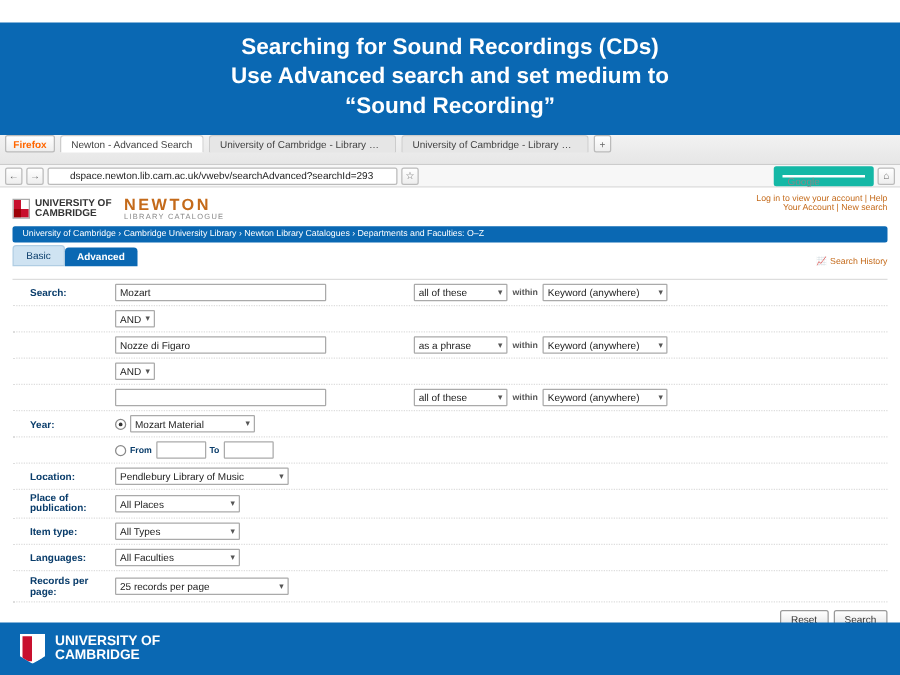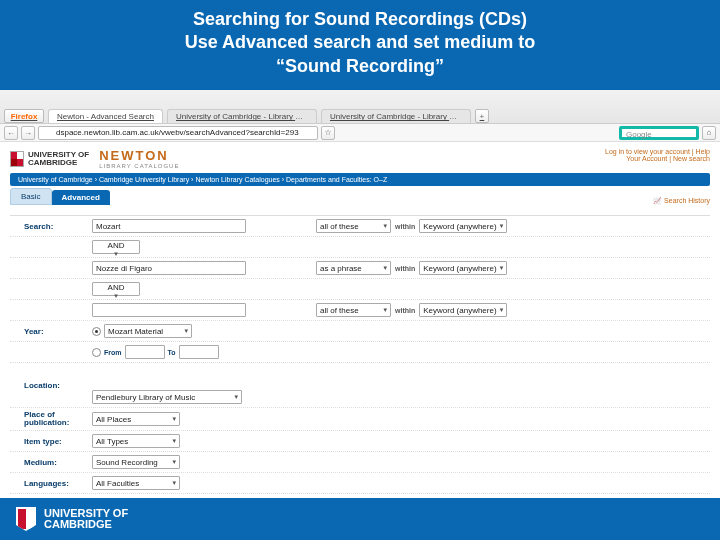--- a/index.html
+++ b/index.html
@@ -1,49 +1,49 @@
 <!DOCTYPE html>
 <html><head>
 <meta charset="utf-8">
 <style>
   * { box-sizing: border-box; margin: 0; padding: 0; }
   body { width: 720px; height: 540px; font-family: Arial, sans-serif; font-size: 9px; background: #fff; overflow: hidden; }
-  .slide-header { background: #0a68b3; color: #fff; text-align: center; padding: 8px 10px 12px; font-weight: bold; font-size: 18px; line-height: 1.3; }
-  .browser-chrome { background: linear-gradient(#f2f2f2,#e6e6e6); border-bottom: 1px solid #ccc; height: 34px; display: flex; align-items: flex-end; font-size: 8px; padding: 0 4px; gap: 4px; color: #444; text-decoration: underline; }
+  .slide-header { background: #0a68b3; color: #fff; text-align: center; padding: 8px 10px 12px; font-weight: bold; font-size: 18px; line-height: 1.3; margin-top: 18px; }
+  .browser-chrome { background: linear-gradient(#f2f2f2,#e6e6e6); border-bottom: 1px solid #ccc; height: 24px; display: flex; align-items: flex-start; font-size: 8px; padding: 0 4px; gap: 4px; color: #444; }
   .browser-tab { background: #fff; border: 1px solid #ccc; border-bottom: none; border-radius: 3px 3px 0 0; padding: 2px 8px; font-size: 8px; max-width: 150px; overflow: hidden; white-space: nowrap; text-overflow: ellipsis; }
   .browser-tab.inactive { background: #e6e6e6; }
   .addr-bar { background: #f7f7f7; border-bottom: 1px solid #ddd; height: 18px; display: flex; align-items: center; padding: 0 4px; gap: 3px; font-size: 8px; }
   .nav-btn { width: 14px; height: 14px; border: 1px solid #bbb; border-radius: 2px; background: linear-gradient(#fff,#eee); display: flex; align-items: center; justify-content: center; color: #666; font-size: 8px; }
   .addr-input { flex: 1; border: 1px solid #bbb; border-radius: 2px; padding: 1px 17px; background: #fff; font-size: 8px; color: #222; height: 14px; max-width: 280px;}
-  .search-box { width: 80px; border: 3px solid #14b8a6; border-radius: 2px; padding: 1px 4px; background: #fff; font-size: 8px; color: #888; height: 14px; }
+  .search-box { width: 80px; border: 7px solid #14b8a6; border-radius: 2px; padding: 1px 4px; background: #fff; font-size: 8px; color: #888; height: 14px; }
   .page { padding: 6px 10px; font-size: 8px; color: #333; }
   .logos { display: flex; align-items: center; gap: 10px; margin-bottom: 4px; position: relative; }
   .camb-logo { display: flex; align-items: center; gap: 4px; }
   .shield { width: 14px; height: 16px; background: linear-gradient(90deg,#c8102e 50%,#fff 50%),linear-gradient(#fff 50%,#c8102e 50%); background-blend-mode: multiply; border:1px solid #aaa; }
   .camb-text { font-size: 8px; color: #333; font-weight: bold; line-height: 1; }
   .newton-text { font-size: 13px; color: #c46a1a; font-weight: bold; letter-spacing: 2px; }
   .newton-sub { font-size: 6px; color: #888; letter-spacing: 1px; }
   .top-links { position: absolute; right: 0; top: 0; font-size: 7px; color: #c46a1a; text-align: right; }
   .top-links a { color: #c46a1a; text-decoration: none; }
   .breadcrumb { background: #0a68b3; color: #fff; padding: 3px 8px; font-size: 7px; border-radius: 2px; margin-bottom: 2px; }
   .page-title { background: #eef5fb; color: #0a3d6b; font-weight: bold; font-size: 10px; padding: 4px 8px; border-radius: 2px; margin-bottom: 4px; }
   .tabs { display: flex; gap: 0; margin-bottom: 10px; align-items: flex-end; }
   .tab { padding: 3px 10px; font-size: 8px; border-radius: 3px 3px 0 0; cursor: pointer; }
   .tab.inactive { background: #cfe3f2; color: #0a3d6b; border: 1px solid #b0cde3; }
   .tab.active { background: #0a68b3; color: #fff; font-weight: bold; }
   .search-history { margin-left: auto; font-size: 7px; color: #c46a1a; }
   .form { border-top: 1px solid #ddd; }
   .row { display: flex; align-items: center; padding: 3px 0; border-bottom: 1px dotted #ddd; }
   .label { width: 70px; color: #0a3d6b; font-weight: bold; font-size: 8px; padding-left: 2px; margin-left: 12px; }
   .field { border: 1px solid #aaa; background: #fff; height: 14px; font-size: 8px; padding: 0 3px; color: #222; display: flex; align-items: center; border-radius: 1px; }
-  .textin { width: 154px; }
+  .textin { width: 169px; }
   .sel { width: 75px; justify-content: space-between; }
-  .sel.wide { width: 88px; }
-  .sel.xwide { width: 150px; margin-top: 24px; }
-  .sel.sm { width: 48px; flex-direction: column; }
+  .sel.wide { width: 100px; }
+  .sel.xwide { width: 139px; }
+  .sel.sm { width: 32px; }
   .caret { color: #555; font-size: 7px; }
   .within { margin: 0 4px; font-size: 7px; color: #555; font-weight: bold; }
   .radio { width: 9px; height: 9px; border: 1px solid #888; border-radius: 50%; display: inline-block; margin-right: 3px; background: #fff; vertical-align: middle; position: relative; }
   .radio.checked::after { content:''; position:absolute; inset:2px; background:#333; border-radius:50%; }
   .year-in { width: 40px; }
   .btns { display: flex; justify-content: flex-end; gap: 4px; padding: 6px 0; }
   .btn { border: 1px solid #999; background: linear-gradient(#fff,#e4e4e4); padding: 2px 8px; font-size: 8px; border-radius: 2px; cursor: pointer; }
   .footer { position: absolute; bottom: 0; left: 0; right: 0; background: #0a68b3; height: 42px; display: flex; align-items: center; padding: 0 16px; }
   .footer .shield2 { width: 20px; height: 24px; background: #fff; clip-path: polygon(0 0,100% 0,100% 75%,50% 100%,0 75%); margin-right: 8px; position: relative; }
   .footer .shield2::after { content:''; position:absolute; inset:2px; background: linear-gradient(90deg,#c8102e 50%,#fff 50%); }
@@ -193,27 +193,20 @@
         </div>
     </div>
     <div class="row">
       <div class="label">Item type:</div>
       <div class="field sel wide">
           <span>All Types</span>
           <span class="caret">▾</span>
         </div>
     </div>
     <div class="row">
-      <div class="label">Medium:</div>
-      <div class="field sel wide">
-          <span>Sound Recording</span>
-          <span class="caret">▾</span>
-        </div>
-    </div>
-    <div class="row">
       <div class="label">Languages:</div>
       <div class="field sel wide">
           <span>All Faculties</span>
           <span class="caret">▾</span>
         </div>
     </div>
     <div class="row">
       <div class="label">Records per page:</div>
       <div class="field sel xwide">
           <span>25 records per page</span>

